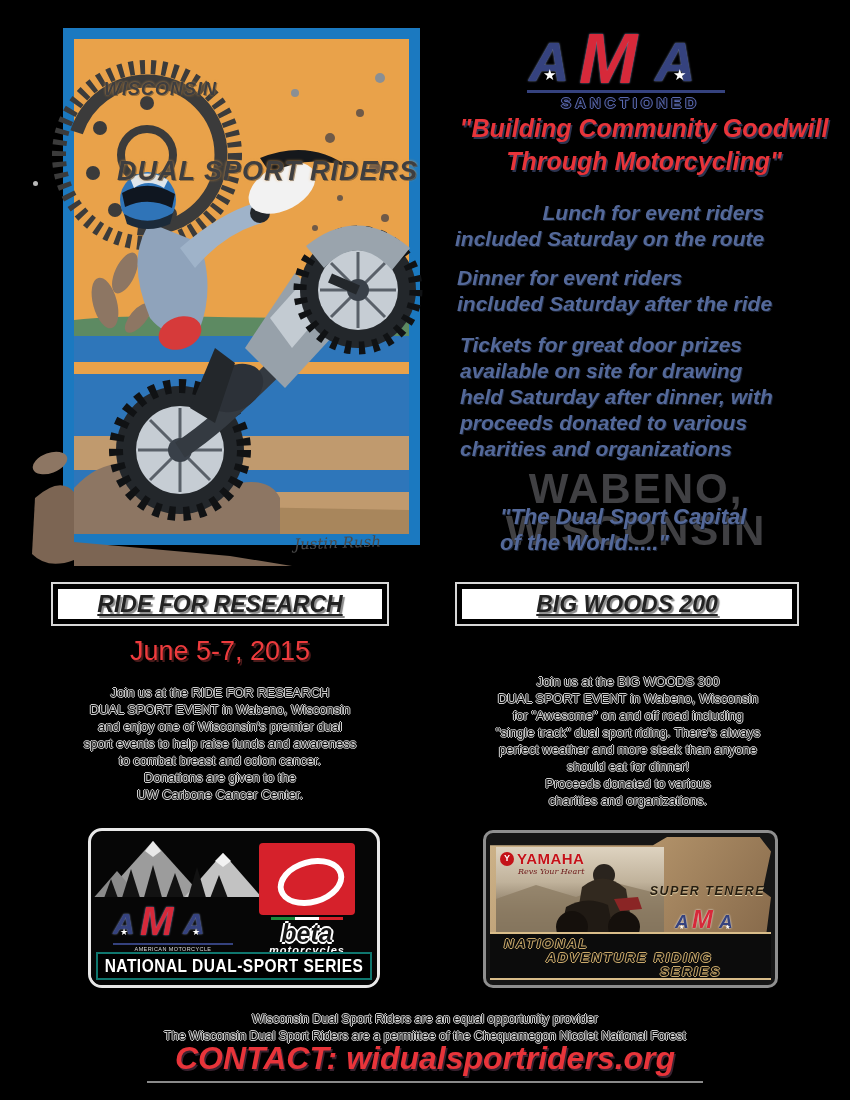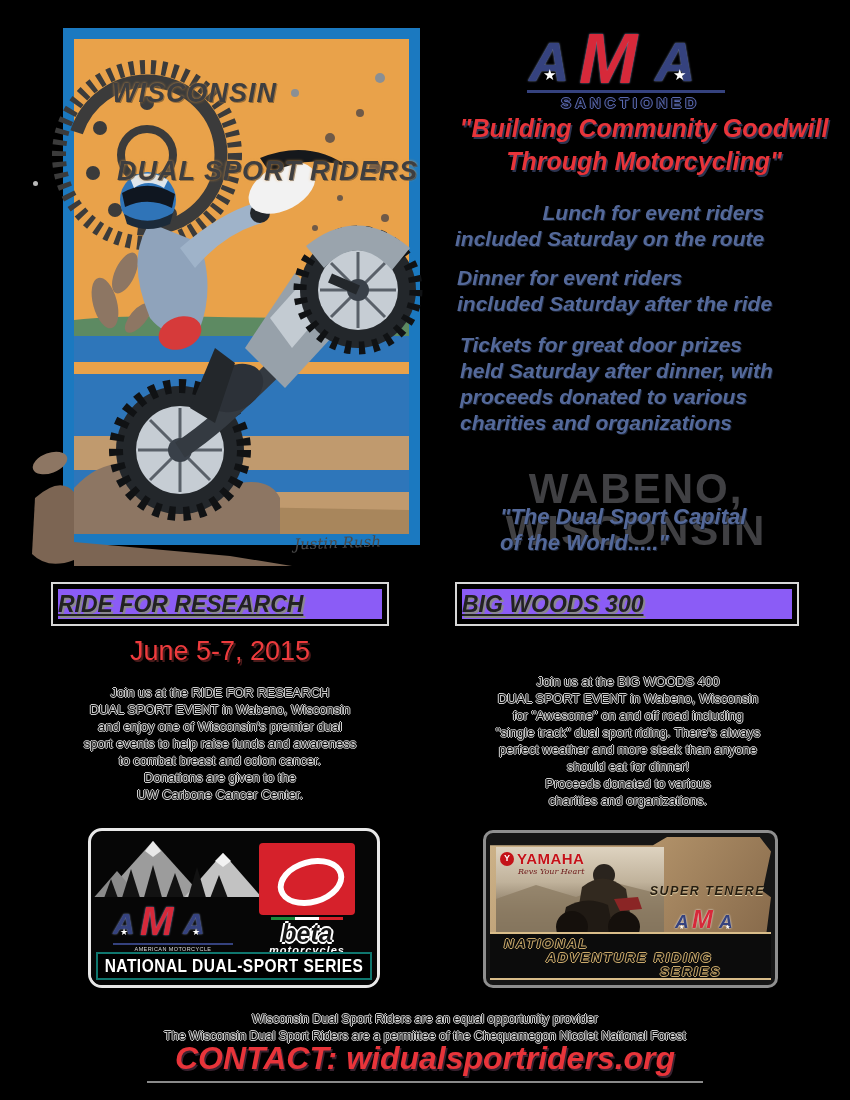--- a/index.html
+++ b/index.html
@@ -4,21 +4,21 @@
 <style>
   html,body{margin:0;padding:0;background:#000;}
   #page{position:relative;width:850px;height:1100px;background:#000;overflow:hidden;
         font-family:"Liberation Sans",sans-serif;}
   .abs{position:absolute;}
 
   
   #poster-svg{left:30px;top:18px;}
   .poster-title{color:#3e3e40;font-weight:bold;font-style:italic;letter-spacing:1px;
     text-shadow:0 0 3px rgba(233,162,74,.85),1px 1px 0 rgba(40,40,40,.55);line-height:1;}
-  #poster-title1{left:112px;top:80px;font-size:27px;}
+  #poster-title1{left:104px;top:80px;font-size:18px;}
   #poster-title2{left:117px;top:110px;font-size:27px;margin-top:48px;}
   #signature{left:294px;top:534px;font-family:"DejaVu Serif",serif;font-style:italic;
     font-size:15px;color:#4a4a4a;transform:rotate(-2deg);}
   #deco-dot{left:33px;top:181px;width:5px;height:5px;border-radius:50%;background:#b9b9b9;}
 
   
   #ama-top{left:527px;top:24px;width:214px;height:84px;}
   .ama-letter{position:absolute;font-weight:bold;font-style:italic;line-height:1;}
   .ama-a{color:#35427e;text-shadow:0 0 2px #8fa0cc;}
   .ama-m{color:#d6293a;text-shadow:0 0 2px #8fa0cc;}
@@ -43,21 +43,21 @@
   #perk3{left:460px;top:332px;}
   #city{left:435px;top:468px;width:402px;text-align:center;color:#404043;font-weight:800;
      font-size:42px;letter-spacing:2px;line-height:1;}
   #city-sub{left:500px;top:504px;color:#54699a;font-weight:bold;font-style:italic;
      font-size:22px;line-height:26px;text-shadow:1px 1px 0 #1c2435;}
 
   
   .evt-frame{border:2px solid #d8d8d8;background:#000;padding:5px;}
   #evt-frame-l{left:51px;top:582px;width:324px;}
   #evt-frame-r{left:455px;top:582px;width:330px;}
-  .evt-bar{background:#8b5cf6;height:30px;display:flex;align-items:center;justify-content:flex-start;}
+  .evt-bar{background:#ffffff;height:30px;display:flex;align-items:center;justify-content:center;}
   .evt-title{font-size:23px;font-weight:bold;font-style:italic;color:#222;
      text-decoration:underline;text-shadow:2px 2px 1px #8a8a8a;line-height:1;}
   .evt-date{position:absolute;text-align:center;color:#ee3b3d;font-weight:normal;
      text-shadow:2px 2px 0 #4a1a1a;line-height:1;}
   #evt-date-l{left:51px;top:638px;width:338px;font-size:27px;}
   #evt-date-r{left:448px;top:633px;width:360px;font-size:29px;}
   .evt-body{position:absolute;text-align:center;font-size:13px;line-height:17px;color:#0a0a0a;
      text-shadow:-1px 0 #cfcfcf,1px 0 #cfcfcf,0 -1px #cfcfcf,0 1px #cfcfcf;}
   #evt-body-l{left:38px;top:684px;width:364px;}
   #evt-body-r{left:448px;top:673px;width:360px;}
@@ -245,20 +245,21 @@
   <div id="perk1" class="abs perk">
     <div>Lunch for event riders</div>
     <div>included Saturday on the route</div>
   </div>
   <div id="perk2" class="abs perk">
     <div>Dinner for event riders</div>
     <div>included Saturday after the ride</div>
   </div>
   <div id="perk3" class="abs perk">
     <div>Tickets for great door prizes</div>
+    <div>available on site for drawing</div>
     <div>held Saturday after dinner, with</div>
     <div>proceeds donated to various</div>
     <div>charities and organizations</div>
   </div>
 
   <div id="city" class="abs">WABENO, WISCONSIN</div>
   <div id="city-sub" class="abs">
     <div>"The Dual Sport Capital</div>
     <div>of the World....."</div>
   </div>
@@ -274,25 +275,25 @@
     <div>DUAL SPORT EVENT in Wabeno, Wisconsin</div>
     <div>and enjoy one  of Wisconsin's premier dual</div>
     <div>sport events to help raise funds and awareness</div>
     <div>to combat breast and colon cancer.</div>
     <div>Donations are given to the</div>
     <div>UW Carbone Cancer Center.</div>
   </div>
 
   <div id="evt-frame-r" class="abs evt-frame">
     <div class="evt-bar">
-      <span class="evt-title">BIG WOODS 300</span>
+      <span class="evt-title">BIG WOODS 200</span>
     </div>
   </div>
   <div id="evt-body-r" class="evt-body">
-    <div>Join us at the BIG WOODS 400</div>
+    <div>Join us at the BIG WOODS 300</div>
     <div>DUAL SPORT EVENT in Wabeno, Wisconsin</div>
     <div>for "Awesome" on and off road including</div>
     <div>"single track" dual sport riding.  There's always</div>
     <div>perfect weather and more steak than anyone</div>
     <div>should eat for dinner!</div>
     <div>Proceeds donated to various</div>
     <div>charities and organizations.</div>
   </div>
 
   <div id="badge-ds" class="abs">

